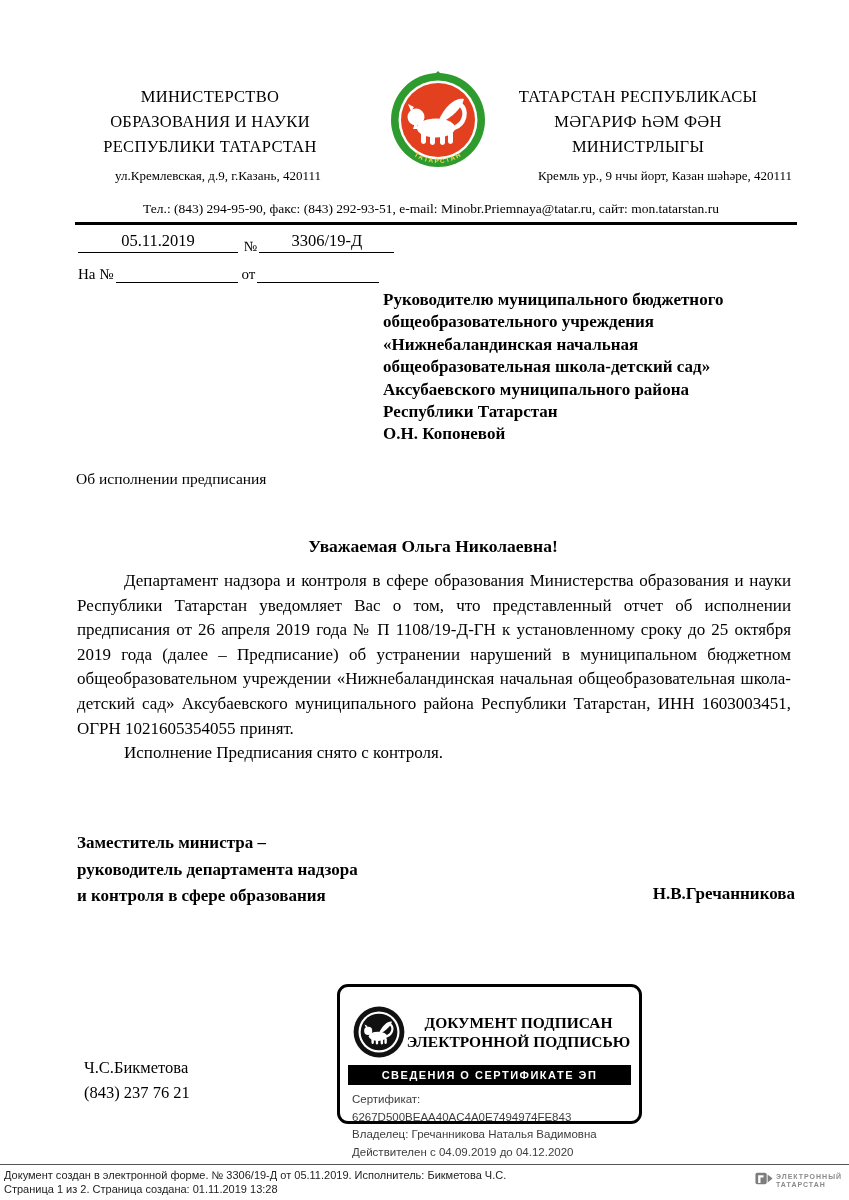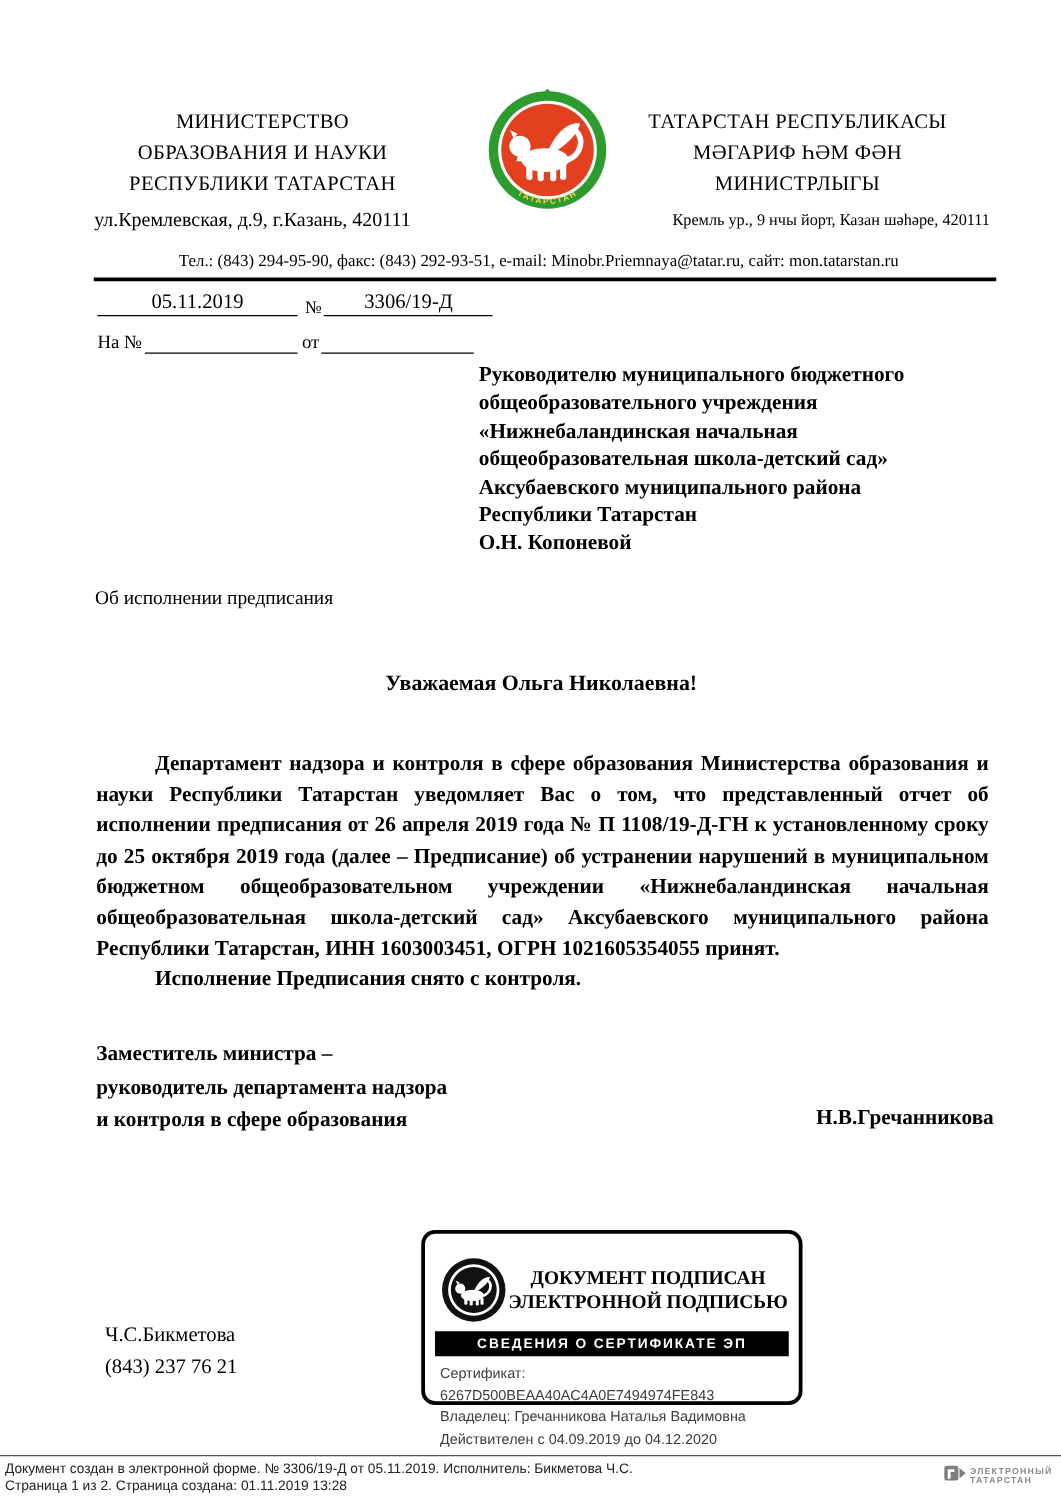--- a/index.html
+++ b/index.html
@@ -5,21 +5,21 @@
   html,body{margin:0;padding:0;background:#fff;}
   .page{
     position:relative;width:849px;height:1200px;margin:0 auto;background:#ffffff;
     font-family:"Liberation Serif","DejaVu Serif",serif;color:#000;overflow:hidden;
   }
   
   .hdr-left{position:absolute;left:72px;top:84px;width:276px;text-align:center;
     font-size:16.5px;line-height:25px;letter-spacing:.3px;}
   .hdr-right{position:absolute;left:484px;top:84px;width:308px;text-align:center;
     font-size:16.5px;line-height:25px;letter-spacing:.3px;}
-  .hdr-addr-left{position:absolute;left:64px;top:168px;width:276px;text-align:center;font-size:16px;}
+  .hdr-addr-left{position:absolute;left:80px;top:168px;width:276px;text-align:center;font-size:13px;}
   .hdr-addr-right{position:absolute;left:484px;top:168px;width:308px;text-align:right;font-size:13px;}
   .emblem{position:absolute;left:388px;top:70px;width:100px;height:100px;}
   .tel-line{position:absolute;left:70px;top:201px;width:722px;text-align:center;font-size:13.5px;}
   .rule{position:absolute;left:75px;top:222px;width:722px;height:3px;background:#000;}
   
   .req-row1{position:absolute;left:78px;top:231px;display:flex;align-items:flex-end;font-size:16.5px;}
   .underfield{display:inline-block;border-bottom:1px solid #000;text-align:center;padding-bottom:1px;}
   .uf-date{width:160px;}
   .uf-num{width:135px;}
   .num-sign{font-size:14px;margin:0 2px 0 6px;position:relative;top:2px;}
@@ -28,21 +28,21 @@
   .req-row2 .lbl{padding-right:2px;}
   .req-row2 .lbl2{padding:0 2px 0 4px;}
   
   .addressee{position:absolute;left:383px;top:289px;width:415px;font-weight:bold;
     font-size:17px;line-height:22.4px;}
   
   .subject{position:absolute;left:76px;top:470px;font-size:15.5px;}
   .salutation{position:absolute;left:75px;top:536px;width:716px;text-align:center;
     font-weight:bold;font-size:17.5px;}
   
-  .body-block{position:absolute;left:77px;top:599px;width:714px;font-size:17px;line-height:24.6px;font-weight:bold;}
+  .body-block{position:absolute;left:77px;top:569px;width:714px;font-size:17px;line-height:24.6px;}
   .body-block p{margin:0;text-indent:47px;text-align:justify;}
   
   .signature{position:absolute;left:77px;top:830px;width:718px;font-weight:bold;
     font-size:17px;line-height:26.5px;}
   .sig-name{position:absolute;right:0;bottom:2px;}
   
   .stamp{position:absolute;left:337px;top:984px;width:305px;height:140px;box-sizing:border-box;
     border:3px solid #000;border-radius:11px;background:#fff;}
   .stamp-top{display:flex;align-items:center;padding:18px 8px 3px 12px;}
   .stamp-emblem{width:54px;height:54px;flex:0 0 54px;}

